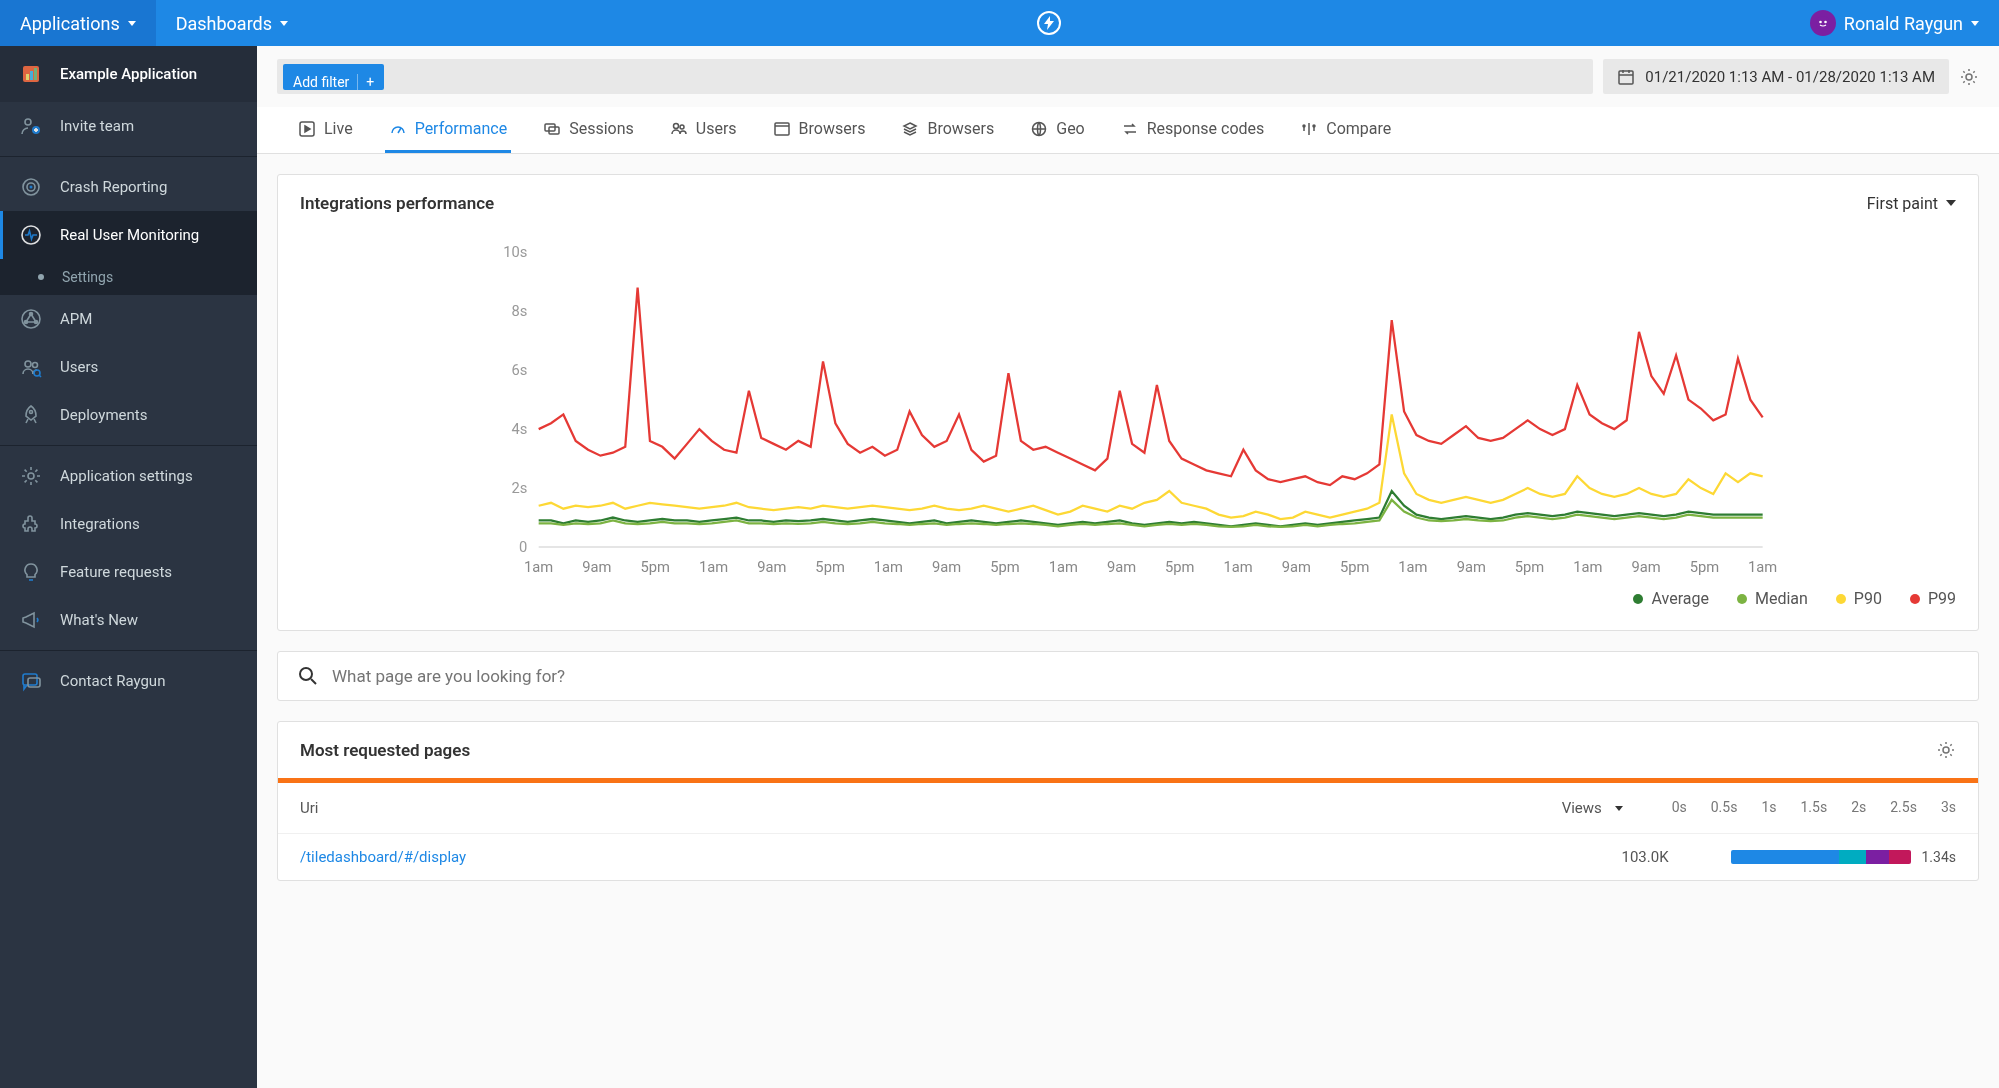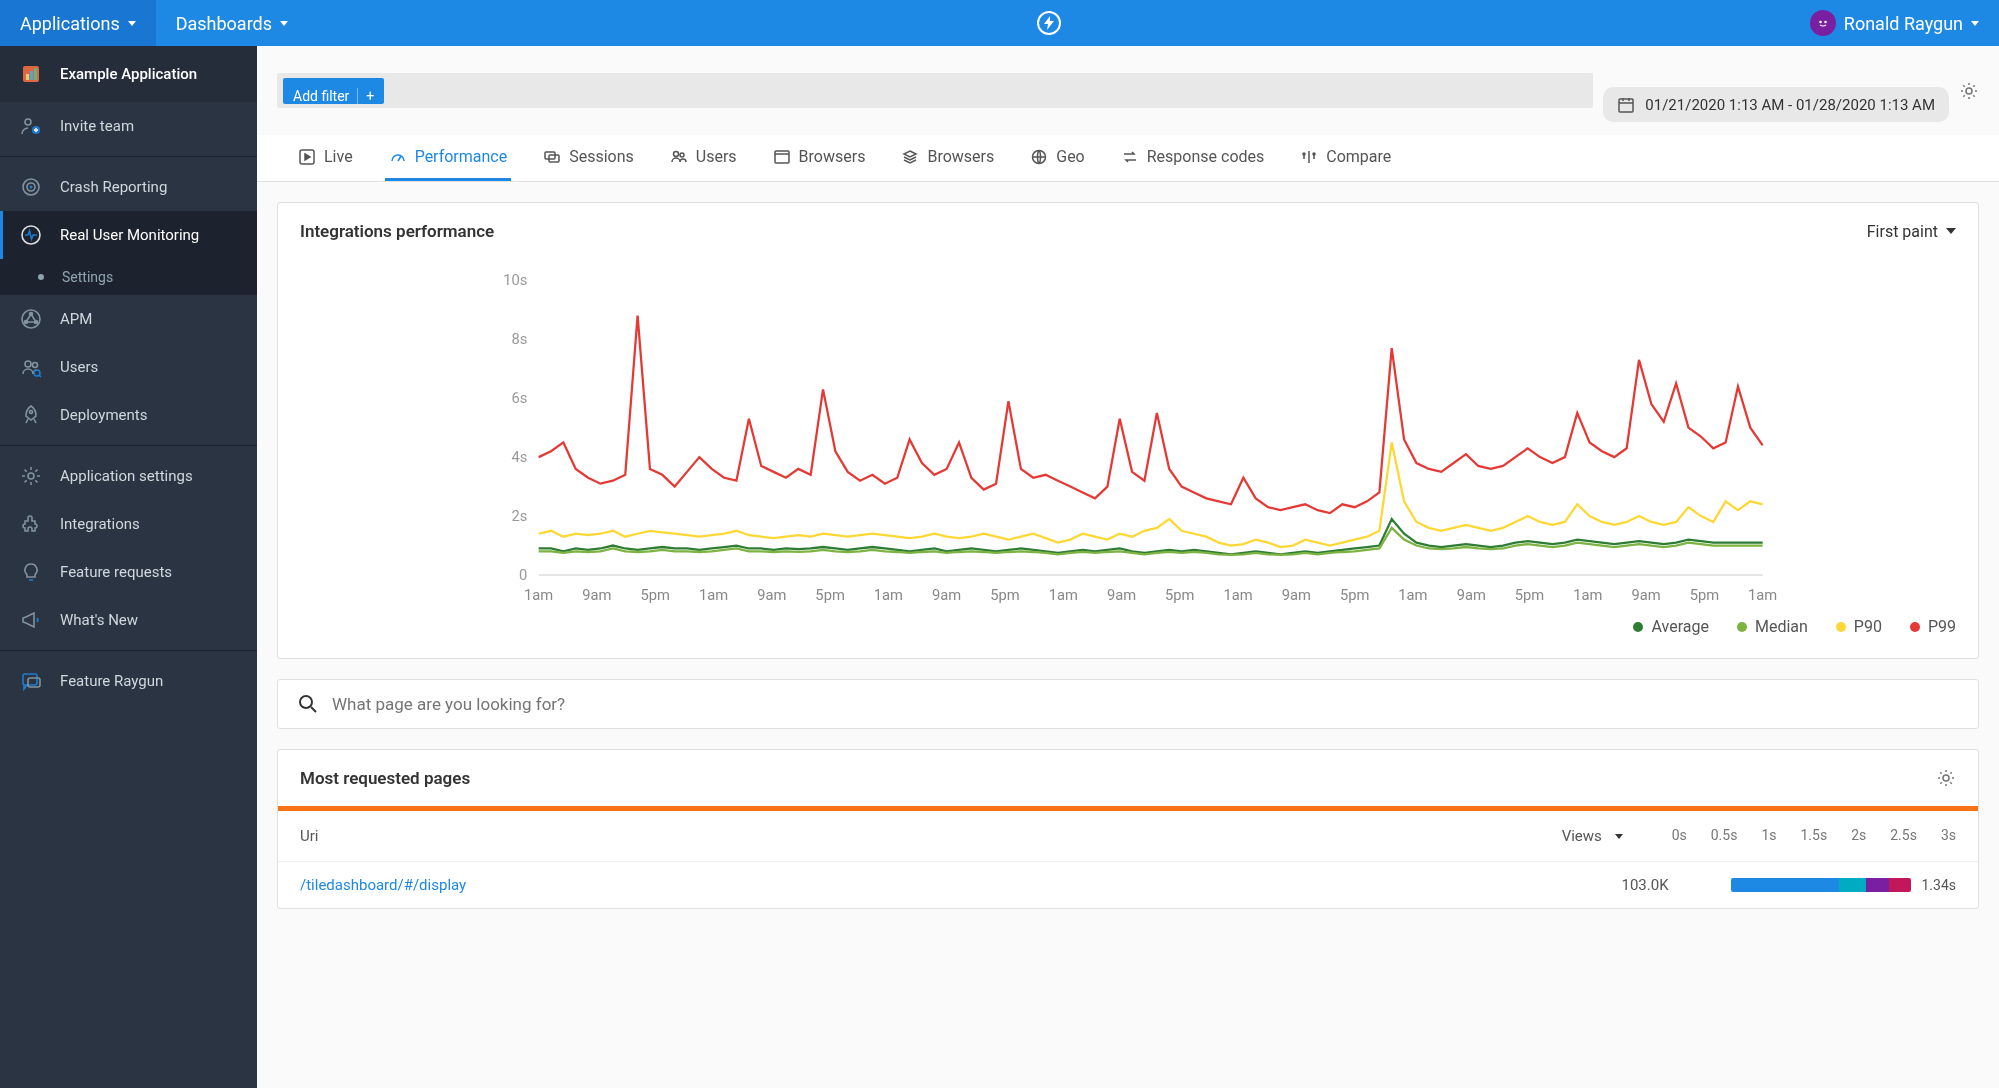--- a/index.html
+++ b/index.html
@@ -18,21 +18,21 @@
 .sidebar-item.active { background:#1c232e; color:#fff; border-left:3px solid #1e88e5; padding-left:17px; }
 .sidebar-sub { display:flex; align-items:center; gap:18px; padding:10px 20px 10px 30px; background:#1c232e; font-size:14px; color:#90a4ae; cursor:pointer; }
 .sidebar-sub .dot { width:6px; height:6px; border-radius:50%; background:#90a4ae; margin-left:8px; }
 .sidebar-icon { width:22px; height:22px; display:flex; align-items:center; justify-content:center; opacity:0.85; }
 .sidebar-divider { height:1px; background:#1c232e; margin:6px 0; }
 .main { flex:1; background:#fafafa; overflow:auto; }
 .filterbar { display:flex; align-items:center; padding:13px 20px; gap:10px; }
 .filter-pill-area { flex:1; background:#e8e8e8; height:35px; border-radius:2px; display:flex; align-items:center; padding:0 6px; }
 .add-filter { background:#1e88e5; color:#fff; height:26px; padding:0 10px; border-radius:2px; display:flex; align-items:flex-end; gap:8px; font-size:14px; }
 .add-filter .plus { border-left:1px solid rgba(255,255,255,0.4); padding-left:8px; }
-.date-range { background:#e8e8e8; height:35px; padding:0 14px; display:flex; align-items:center; gap:10px; font-size:15px; color:#333; border-radius:10px;margin-top:28px; }
+.date-range { background:#e8e8e8; height:35px; padding:0 14px; display:flex; align-items:center; gap:10px; font-size:15px; color:#333; border-radius:2px; }
 .gear { width:20px; height:20px; color:#757575; cursor:pointer; }
 .tabs { display:flex; align-items:center; padding:0 37px; border-bottom:1px solid #e0e0e0; background:#fff; gap:28px; }
 .tab { display:flex; align-items:center; gap:8px; padding:12px 4px; font-size:16px; color:#555; cursor:pointer; border-bottom:3px solid transparent; }
 .tab.active { color:#1e88e5; border-bottom-color:#1e88e5; }
 .tab-icon { width:18px; height:18px; display:flex; align-items:center; justify-content:center; }
 .content { padding:20px; }
 .panel { background:#fff; border:1px solid #e0e0e0; border-radius:3px; margin-bottom:20px; }
 .panel-header { display:flex; align-items:center; justify-content:space-between; padding:18px 22px; }
 .panel-title { font-weight:600; font-size:17px; color:#333; }
 .panel-action { display:flex; align-items:center; gap:8px; font-size:16px; color:#333; cursor:pointer; }
@@ -213,21 +213,21 @@
       </div>
       <div class="sidebar-divider"></div>
       <div class="sidebar-item">
         <div class="sidebar-icon">
           <svg width="22" height="22" viewBox="0 0 22 22" fill="none" stroke="#1e88e5" stroke-width="1.6">
               <rect x="3" y="4" width="14" height="11" rx="2"></rect>
               <path d="M7 15l-3 4v-4"></path>
               <rect x="8" y="8" width="12" height="9" rx="2" stroke="#90a4ae"></rect>
             </svg>
         </div>
-        <span>Feature Raygun</span>
+        <span>Contact Raygun</span>
       </div>
     </div>
 
     <div class="main">
       <div class="filterbar">
         <div class="filter-pill-area">
           <div class="add-filter">
             <span>Add filter</span>
             <span class="plus">+</span>
           </div>

